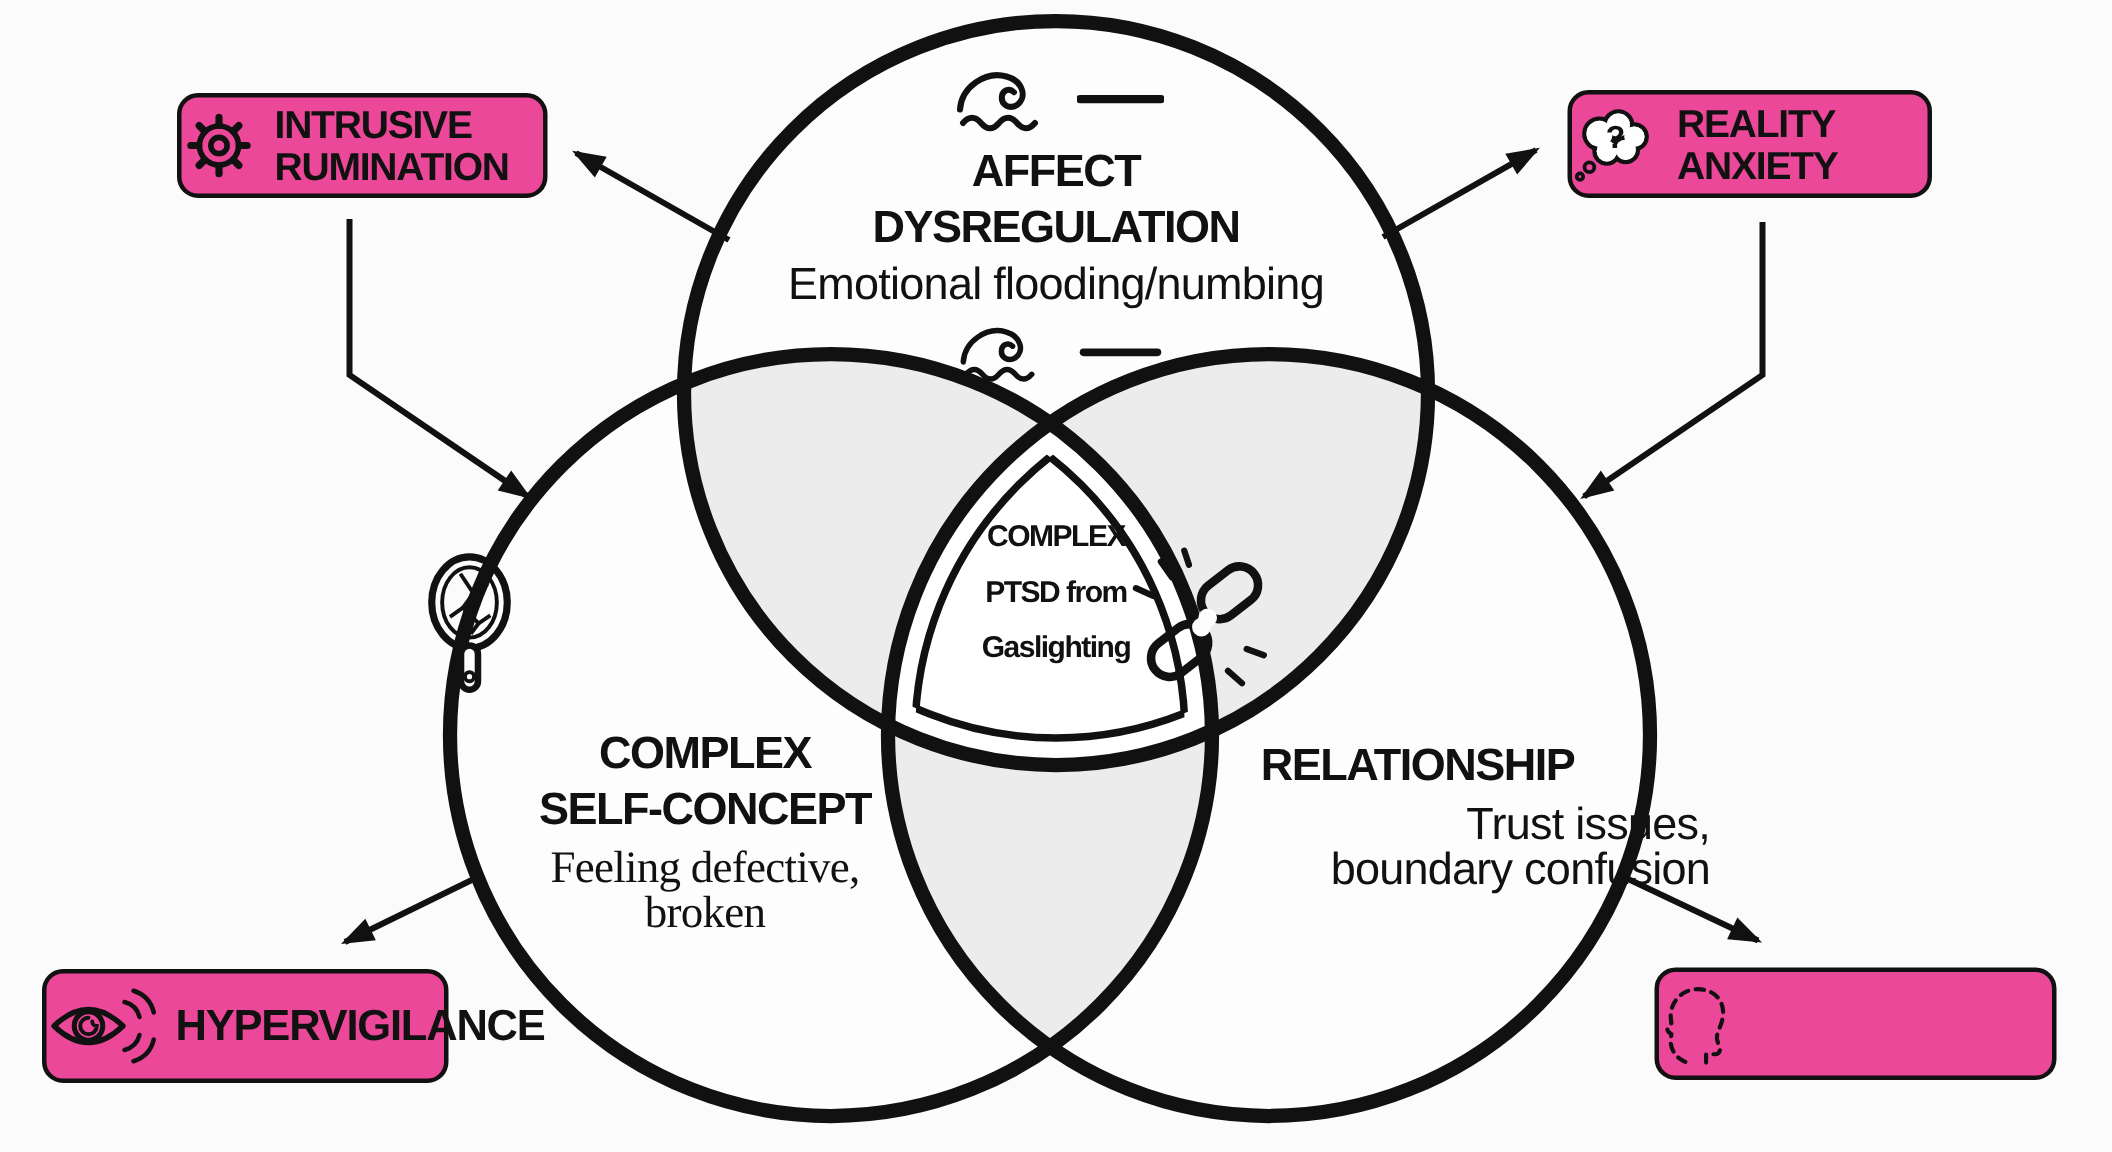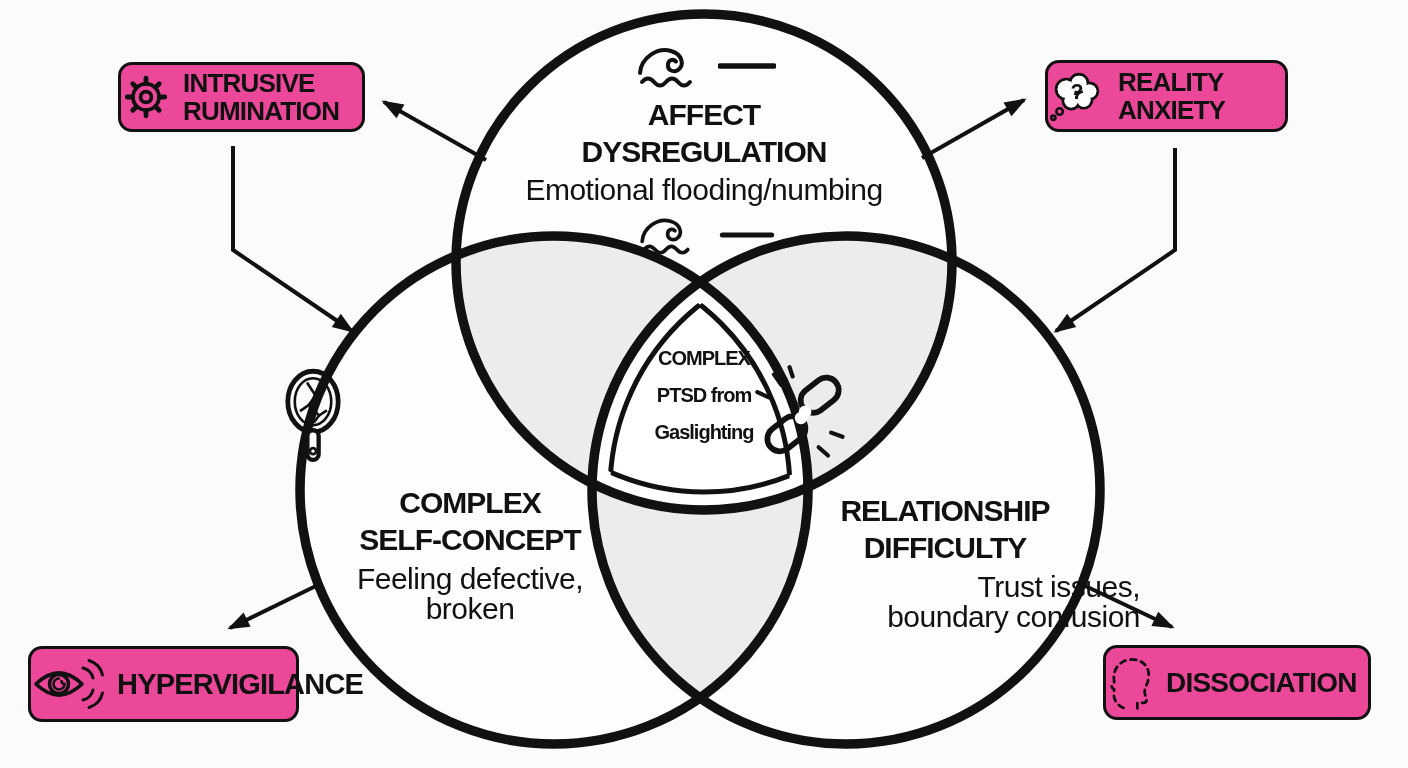--- a/index.html
+++ b/index.html
@@ -161,21 +161,21 @@
       <ellipse cx="38" cy="40" rx="21" ry="27" stroke-width="3"></ellipse>
       <path d="M31,18 L41,33 L33,44 L45,56 L39,64" stroke-width="3" stroke-linejoin="round"></path>
       <path d="M41,33 L52,26 M33,44 L23,51 M45,56 L54,50" stroke-width="3"></path>
       <rect x="31.5" y="73" width="13" height="34" rx="6.5" stroke-width="5" fill="#fdfdfd"></rect>
       <circle cx="38" cy="97" r="3.5" stroke-width="3"></circle>
     </svg>
     <div class="title" style="margin-top:8px;">
       <span>COMPLEX</span>
       <span>SELF-CONCEPT</span>
     </div>
-    <div class="subtitle" style="margin-top:6px;">
+    <div class="subtitle" style="margin-top:6px;font-family:Liberation Serif, serif;">
       <span>Feeling defective,</span>
       <span>broken</span>
     </div>
   </div>
 
   <div class="circle-block" style="left:750px;top:364px;width:390px;">
     <svg width="104" height="104" viewBox="0 0 100 100" fill="none" stroke="#111">
       <g transform="translate(67,30) rotate(-38)">
         <rect x="-20" y="-12" width="40" height="24" rx="12" stroke-width="5.5"></rect>
       </g>
@@ -184,21 +184,20 @@
       </g>
       <circle cx="53" cy="46" r="6" fill="#fdfdfd" stroke="none"></circle>
       <circle cx="49" cy="52" r="6" fill="#fdfdfd" stroke="none"></circle>
       <g stroke-width="4" stroke-linecap="round">
         <path d="M30,20 L23,10 M18,32 L7,27 M41,12 L38,3"></path>
         <path d="M66,80 L75,88 M78,66 L89,70"></path>
       </g>
     </svg>
     <div class="title" style="margin-top:24px;">
       <span>RELATIONSHIP</span>
-      <span>DIFFICULTY</span>
     </div>
     <div class="subtitle" style="margin-top:6px;text-align:right;">
       <span>Trust issues,</span>
       <span>boundary confusion</span>
     </div>
   </div>
 
   <div class="callout" style="left:118px;top:62px;width:247px;height:70px;">
     <svg class="ic" width="50" height="50" viewBox="0 0 48 48" fill="none" stroke="#111">
       <g stroke-width="4.6" stroke-linecap="round">
@@ -255,16 +254,15 @@
         <path d="M58,50.5 q11,-3.5 13.5,-14.5"></path>
       </g>
     </svg>
     <div class="label-single">HYPERVIGILANCE</div>
   </div>
 
   <div class="callout" style="left:1103px;top:645px;width:268px;height:75px;">
     <svg class="ic" width="48" height="58" viewBox="0 0 52 60" fill="none" stroke="#111">
       <path d="M19,57 C10,53 7,45 9,37 C5,35 5,31 9,29 C6,15 16,4.5 28,4.5 C40,4.5 48,13 46,25 C45,32 41,36 42,41 L44,48 C44,50 42.5,51.5 40.5,51.5 L34,51.5 L34,57.5" stroke-width="3" stroke-linecap="round" stroke-linejoin="round" stroke-dasharray="6 5.5"></path>
     </svg>
-    <div class="label-single" style="font-size:28px;">DISSOCIATION</div>
   </div>
 
 </div>
 
 </body></html>

